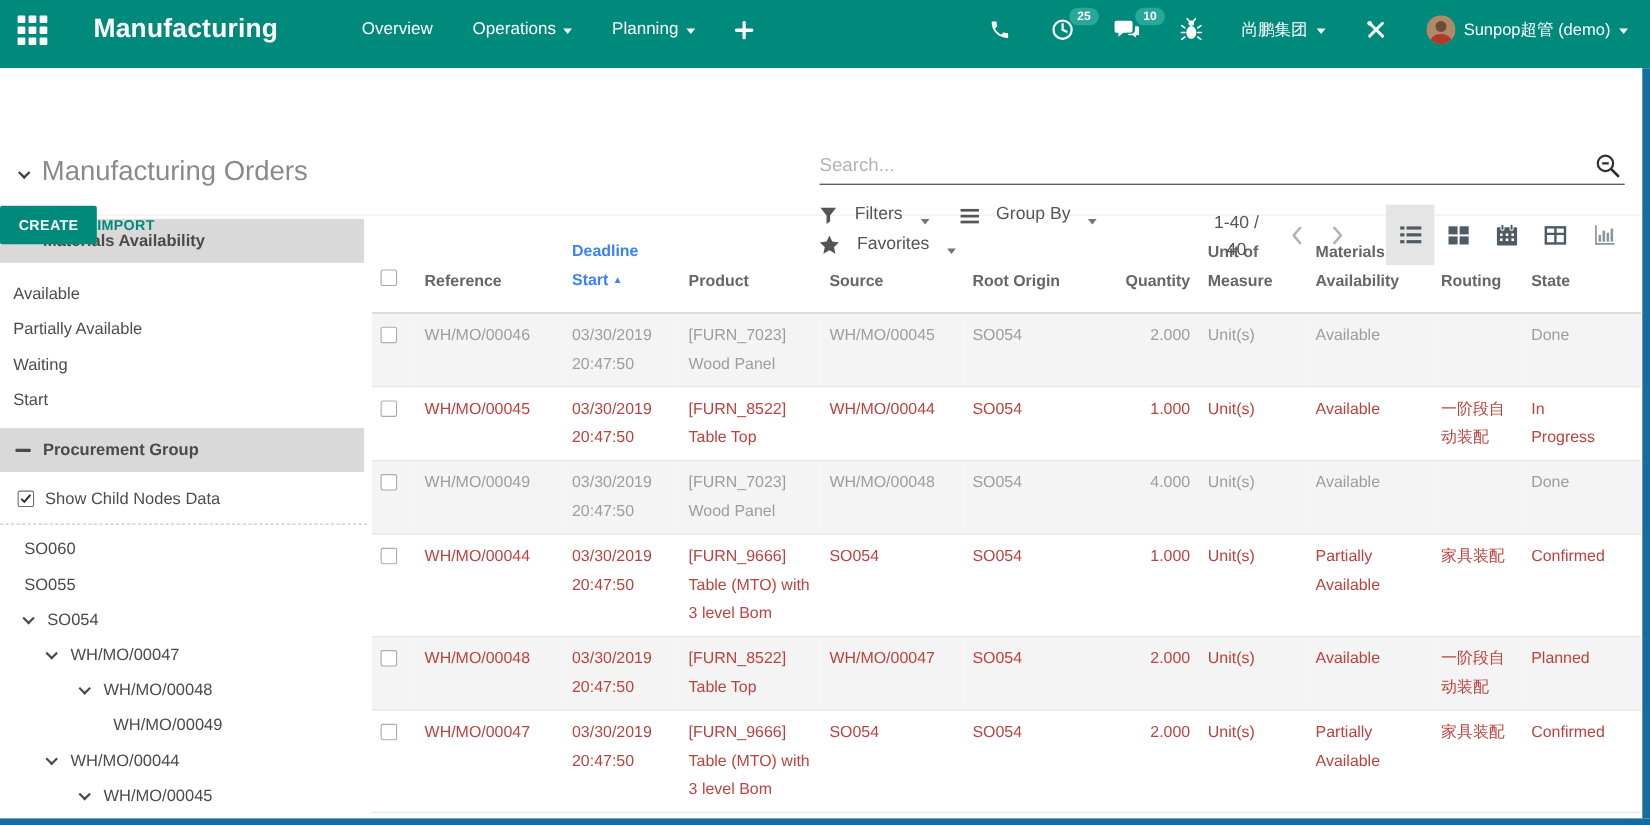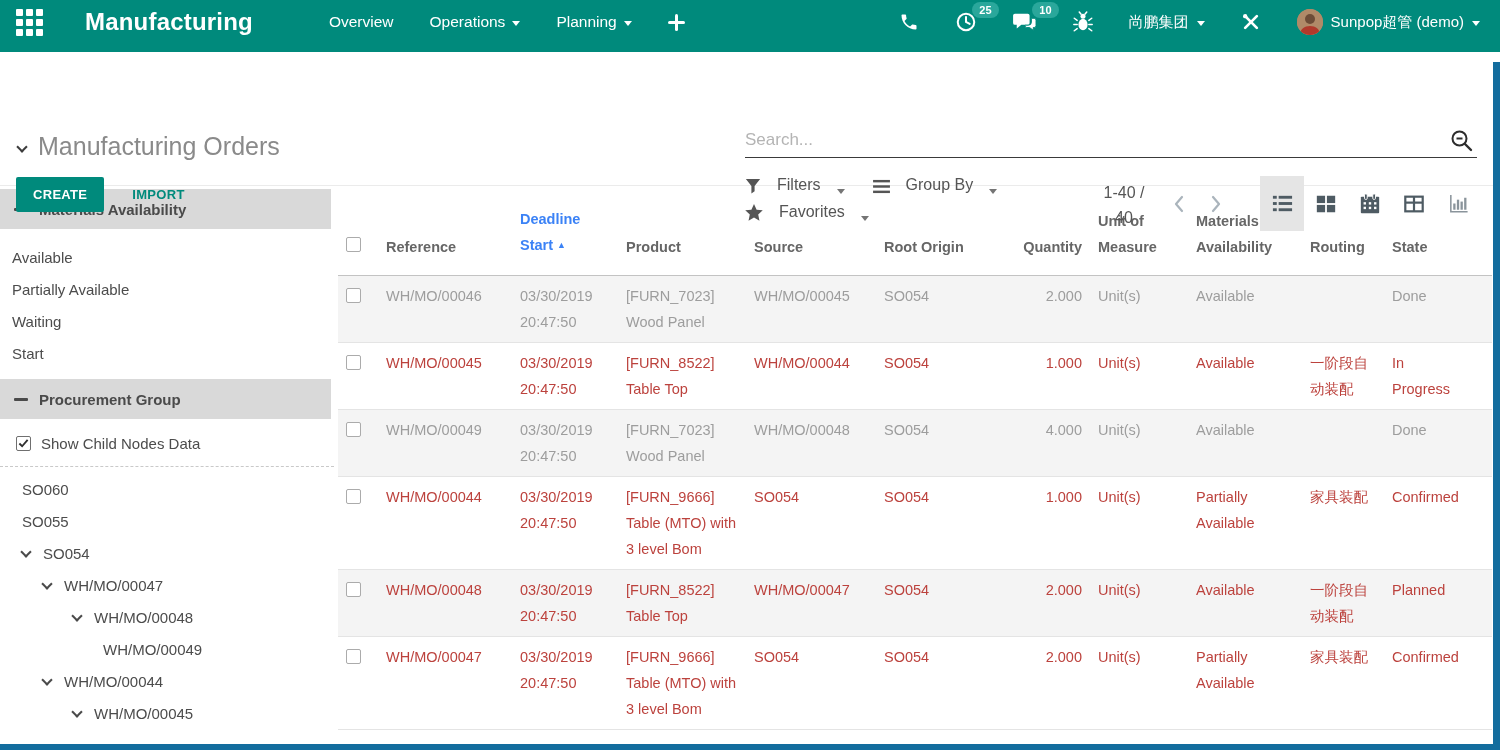--- a/index.html
+++ b/index.html
@@ -1,39 +1,39 @@
 <!DOCTYPE html>
 <html><head>
 <meta charset="utf-8">
 <style>
   * { margin:0; padding:0; box-sizing:border-box; }
   html,body { width:1500px; height:750px; overflow:hidden; }
   body { font-family:"Liberation Sans", sans-serif; background:#fff; }
   .screen { position:relative; width:1500px; height:750px; overflow:hidden; background:#fff; }
 
   
-  .topbar { height:52px; background:#008a7c; display:flex; align-items:center; padding:0 20px 8px 16px; color:#fff; }
+  .topbar { height:62px; background:#008a7c; display:flex; align-items:center; padding:0 20px 8px 16px; color:#fff; }
   .apps-grid { display:grid; grid-template-columns:repeat(3,7px); grid-template-rows:repeat(3,7px); gap:3px; cursor:pointer; }
   .apps-grid i { background:#fff; border-radius:1px; }
   .app-title { font-size:24px; font-weight:bold; margin-left:42px; letter-spacing:.2px; }
   .topnav { display:flex; align-items:center; margin-left:76px; gap:36px; font-size:15.5px; }
   .topnav .nav-item { display:flex; align-items:center; gap:7px; cursor:pointer; }
   .caret-w { width:0; height:0; border-left:4px solid transparent; border-right:4px solid transparent; border-top:5px solid #fff; margin-top:2px; }
   .tb-right { margin-left:auto; display:flex; align-items:center; gap:36px; font-size:15px; }
   .icon-btn { position:relative; display:flex; align-items:center; cursor:pointer; }
   .badge { position:absolute; top:-9px; right:-22px; background:#2aa79b; color:#fff; font-size:11px; font-weight:bold; padding:1px 7px; border-radius:9px; line-height:14px; }
   .company, .userbox { display:flex; align-items:center; gap:8px; cursor:pointer; }
   .avatar { width:26px; height:26px; border-radius:50%; overflow:hidden; background:#b58863; }
 
   
   .cpanel { position:relative; height:133px; background:#fff; }
   .breadcrumb { position:absolute; left:18px; top:80px; display:flex; align-items:center; gap:12px; }
   .chev { display:inline-block; width:8px; height:8px; border-right:2px solid #3c3c3c; border-bottom:2px solid #3c3c3c; transform:rotate(45deg); }
   .bc-title { font-size:25px; color:#8a8a8a; }
-  .btn-row { position:absolute; left:16px; top:125px; display:flex; align-items:center; gap:28px; }
+  .btn-row { position:absolute; left:0; top:125px; display:flex; align-items:center; }
   .btn-create { background:#008a7c; color:#fff; border:none; font-size:13px; font-weight:bold; padding:10px 17px; border-radius:2px; cursor:pointer; font-family:inherit; letter-spacing:.3px; }
   .btn-import { background:none; border:none; color:#008a7c; font-size:13px; font-weight:bold; cursor:pointer; font-family:inherit; letter-spacing:.3px; }
   .searchbox { position:absolute; left:745px; width:732px; top:74px; border-bottom:1px solid #3a3a3a; height:32px; }
   .searchbox input { width:calc(100% - 36px); border:none; outline:none; font-size:17px; color:#333; font-family:inherit; background:transparent; padding:4px 0; }
   .searchbox input::placeholder { color:#b4b4b4; }
   .search-ic { position:absolute; right:2px; top:2px; cursor:pointer; }
   .fblock { position:absolute; left:745px; top:124px; display:flex; flex-direction:column; gap:9px; font-size:16px; color:#555; }
   .frow { display:flex; align-items:center; gap:28px; }
   .fitem { display:flex; align-items:flex-end; gap:16px; cursor:pointer; }
   .caret-g { width:0; height:0; border-left:4px solid transparent; border-right:4px solid transparent; border-top:5px solid #757575; margin-top:2px; }

